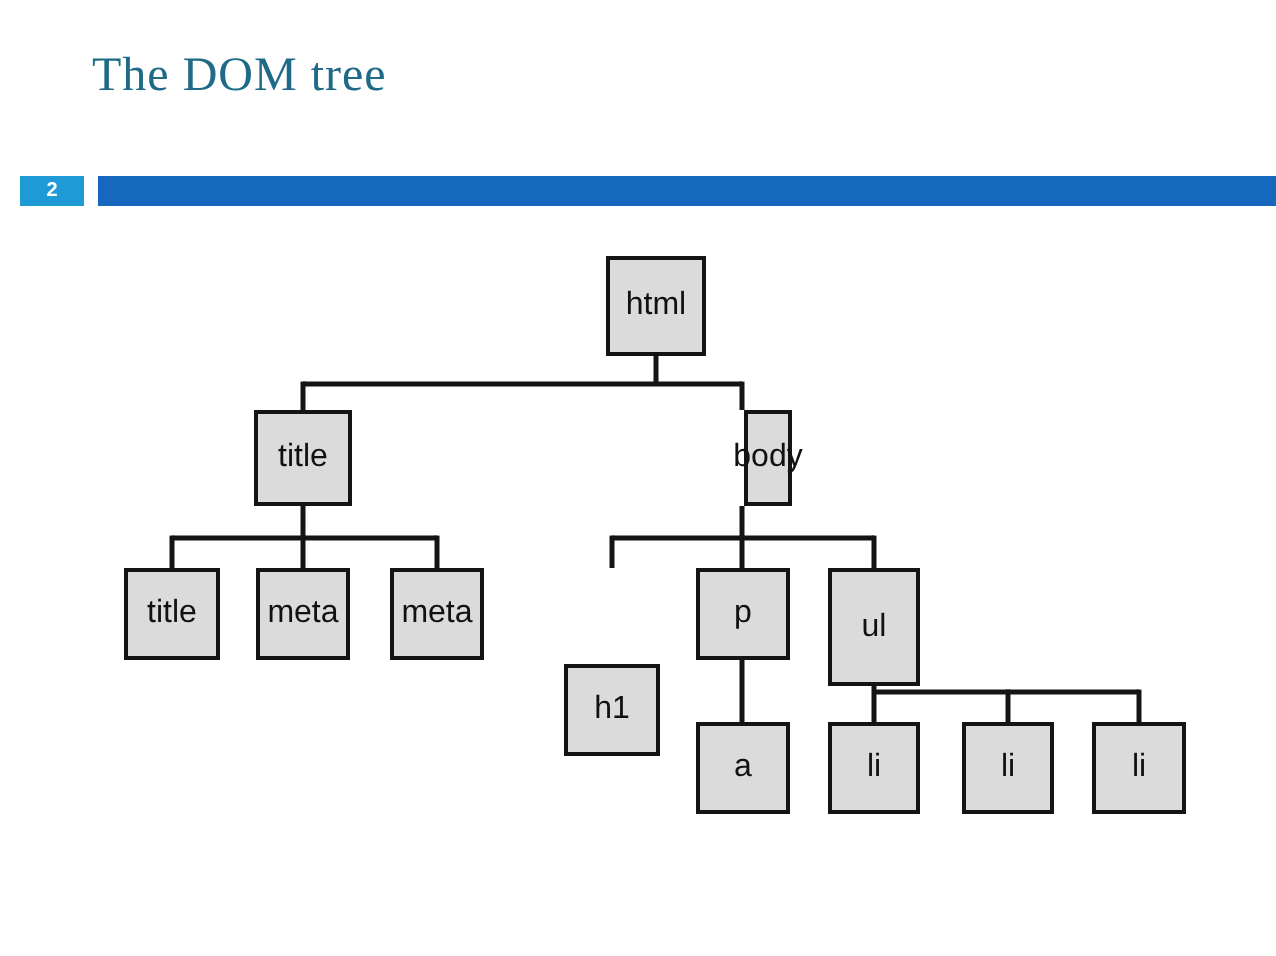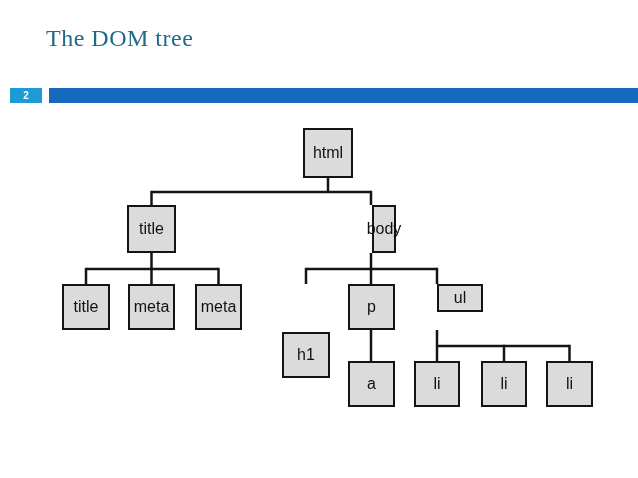--- a/index.html
+++ b/index.html
@@ -124,21 +124,21 @@
     <div class="node" style="left:62px; top:284px; width:48px; height:46px;">title</div>
 
     <div class="node" style="left:128px; top:284px; width:47px; height:46px;">meta</div>
 
     <div class="node" style="left:195px; top:284px; width:47px; height:46px;">meta</div>
 
     <div class="node" style="left:282px; top:284px; width:48px; height:46px;margin-top:48px;">h1</div>
 
     <div class="node" style="left:348px; top:284px; width:47px; height:46px;">p</div>
 
-    <div class="node" style="left:414px; top:284px; width:46px; height:28px;margin-left:23px;">ul</div>
+    <div class="node" style="left:414px; top:284px; width:46px; height:59px;">ul</div>
 
     <div class="node" style="left:348px; top:361px; width:47px; height:46px;">a</div>
 
     <div class="node" style="left:414px; top:361px; width:46px; height:46px;">li</div>
 
     <div class="node" style="left:481px; top:361px; width:46px; height:46px;">li</div>
 
     <div class="node" style="left:546px; top:361px; width:47px; height:46px;">li</div>
 
   </div>

